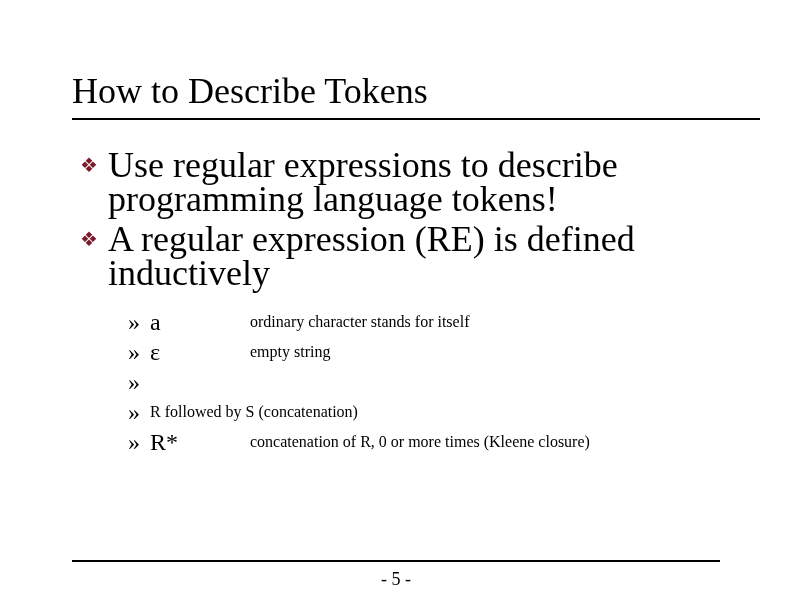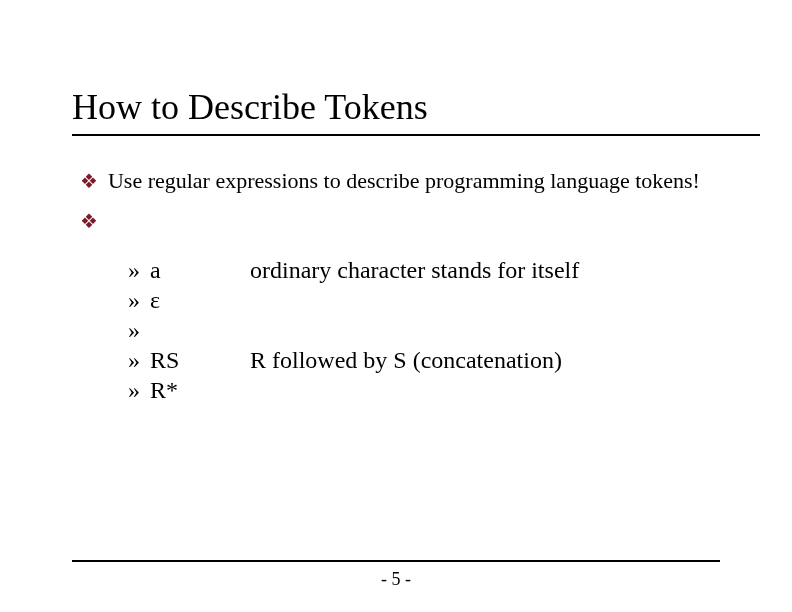--- a/index.html
+++ b/index.html
@@ -6,21 +6,20 @@
   body {
     width: 792px;
     height: 612px;
     background: #fff;
     font-family: "Times New Roman", Times, serif;
     color: #000;
     position: relative;
   }
   .slide {
     padding: 70px 32px 0 72px;
-    margin-top: 16px;
   }
   .title {
     font-size: 36px;
     font-weight: normal;
     border-bottom: 2px solid #000;
     padding-bottom: 6px;
     margin-bottom: 28px;
   }
   .bullets {
     margin-left: 8px;
@@ -31,21 +30,21 @@
     margin-bottom: 6px;
   }
   .diamond {
     color: #7a1a2a;
     font-size: 20px;
     line-height: 34px;
     margin-right: 10px;
     flex-shrink: 0;
   }
   .bullet-text {
-    font-size: 22px;
+    font-size: 36px;
     line-height: 34px;
   }
   .sub-bullets {
     margin-top: 18px;
     margin-left: 48px;
   }
   .sub-row {
     display: flex;
     align-items: flex-start;
     margin-bottom: 2px;
@@ -56,21 +55,21 @@
     width: 22px;
     flex-shrink: 0;
   }
   .sym {
     font-size: 24px;
     line-height: 28px;
     width: 100px;
     flex-shrink: 0;
   }
   .desc {
-    font-size: 24px;
+    font-size: 16px;
     line-height: 28px;
   }
   .footer-line {
     position: absolute;
     left: 72px;
     right: 72px;
     bottom: 50px;
     border-top: 2px solid #000;
   }
   .page-num {
@@ -88,42 +87,44 @@
 <div class="slide">
   <h1 class="title">How to Describe Tokens</h1>
 
   <div class="bullets">
     <div class="bullet-row">
       <span class="diamond">❖</span>
       <span class="bullet-text">Use regular expressions to describe programming language tokens!</span>
     </div>
     <div class="bullet-row">
       <span class="diamond">❖</span>
+      <span class="bullet-text">A regular expression (RE) is defined inductively</span>
     </div>
 
     <div class="sub-bullets">
       <div class="sub-row">
         <span class="raquo">»</span>
         <span class="sym">a</span>
         <span class="desc">ordinary character stands for itself</span>
       </div>
       <div class="sub-row">
         <span class="raquo">»</span>
         <span class="sym">ε</span>
+        <span class="desc">empty string</span>
       </div>
       <div class="sub-row">
         <span class="raquo">»</span>
       </div>
       <div class="sub-row">
         <span class="raquo">»</span>
-        <span class="sym">RS</span>
         <span class="desc">R followed by S (concatenation)</span>
       </div>
       <div class="sub-row">
         <span class="raquo">»</span>
         <span class="sym">R*</span>
+        <span class="desc">concatenation of R, 0 or more times (Kleene closure)</span>
       </div>
     </div>
   </div>
 </div>
 
 <div class="footer-line"></div>
 <div class="page-num">- 5 -</div>
 
 </body></html>

